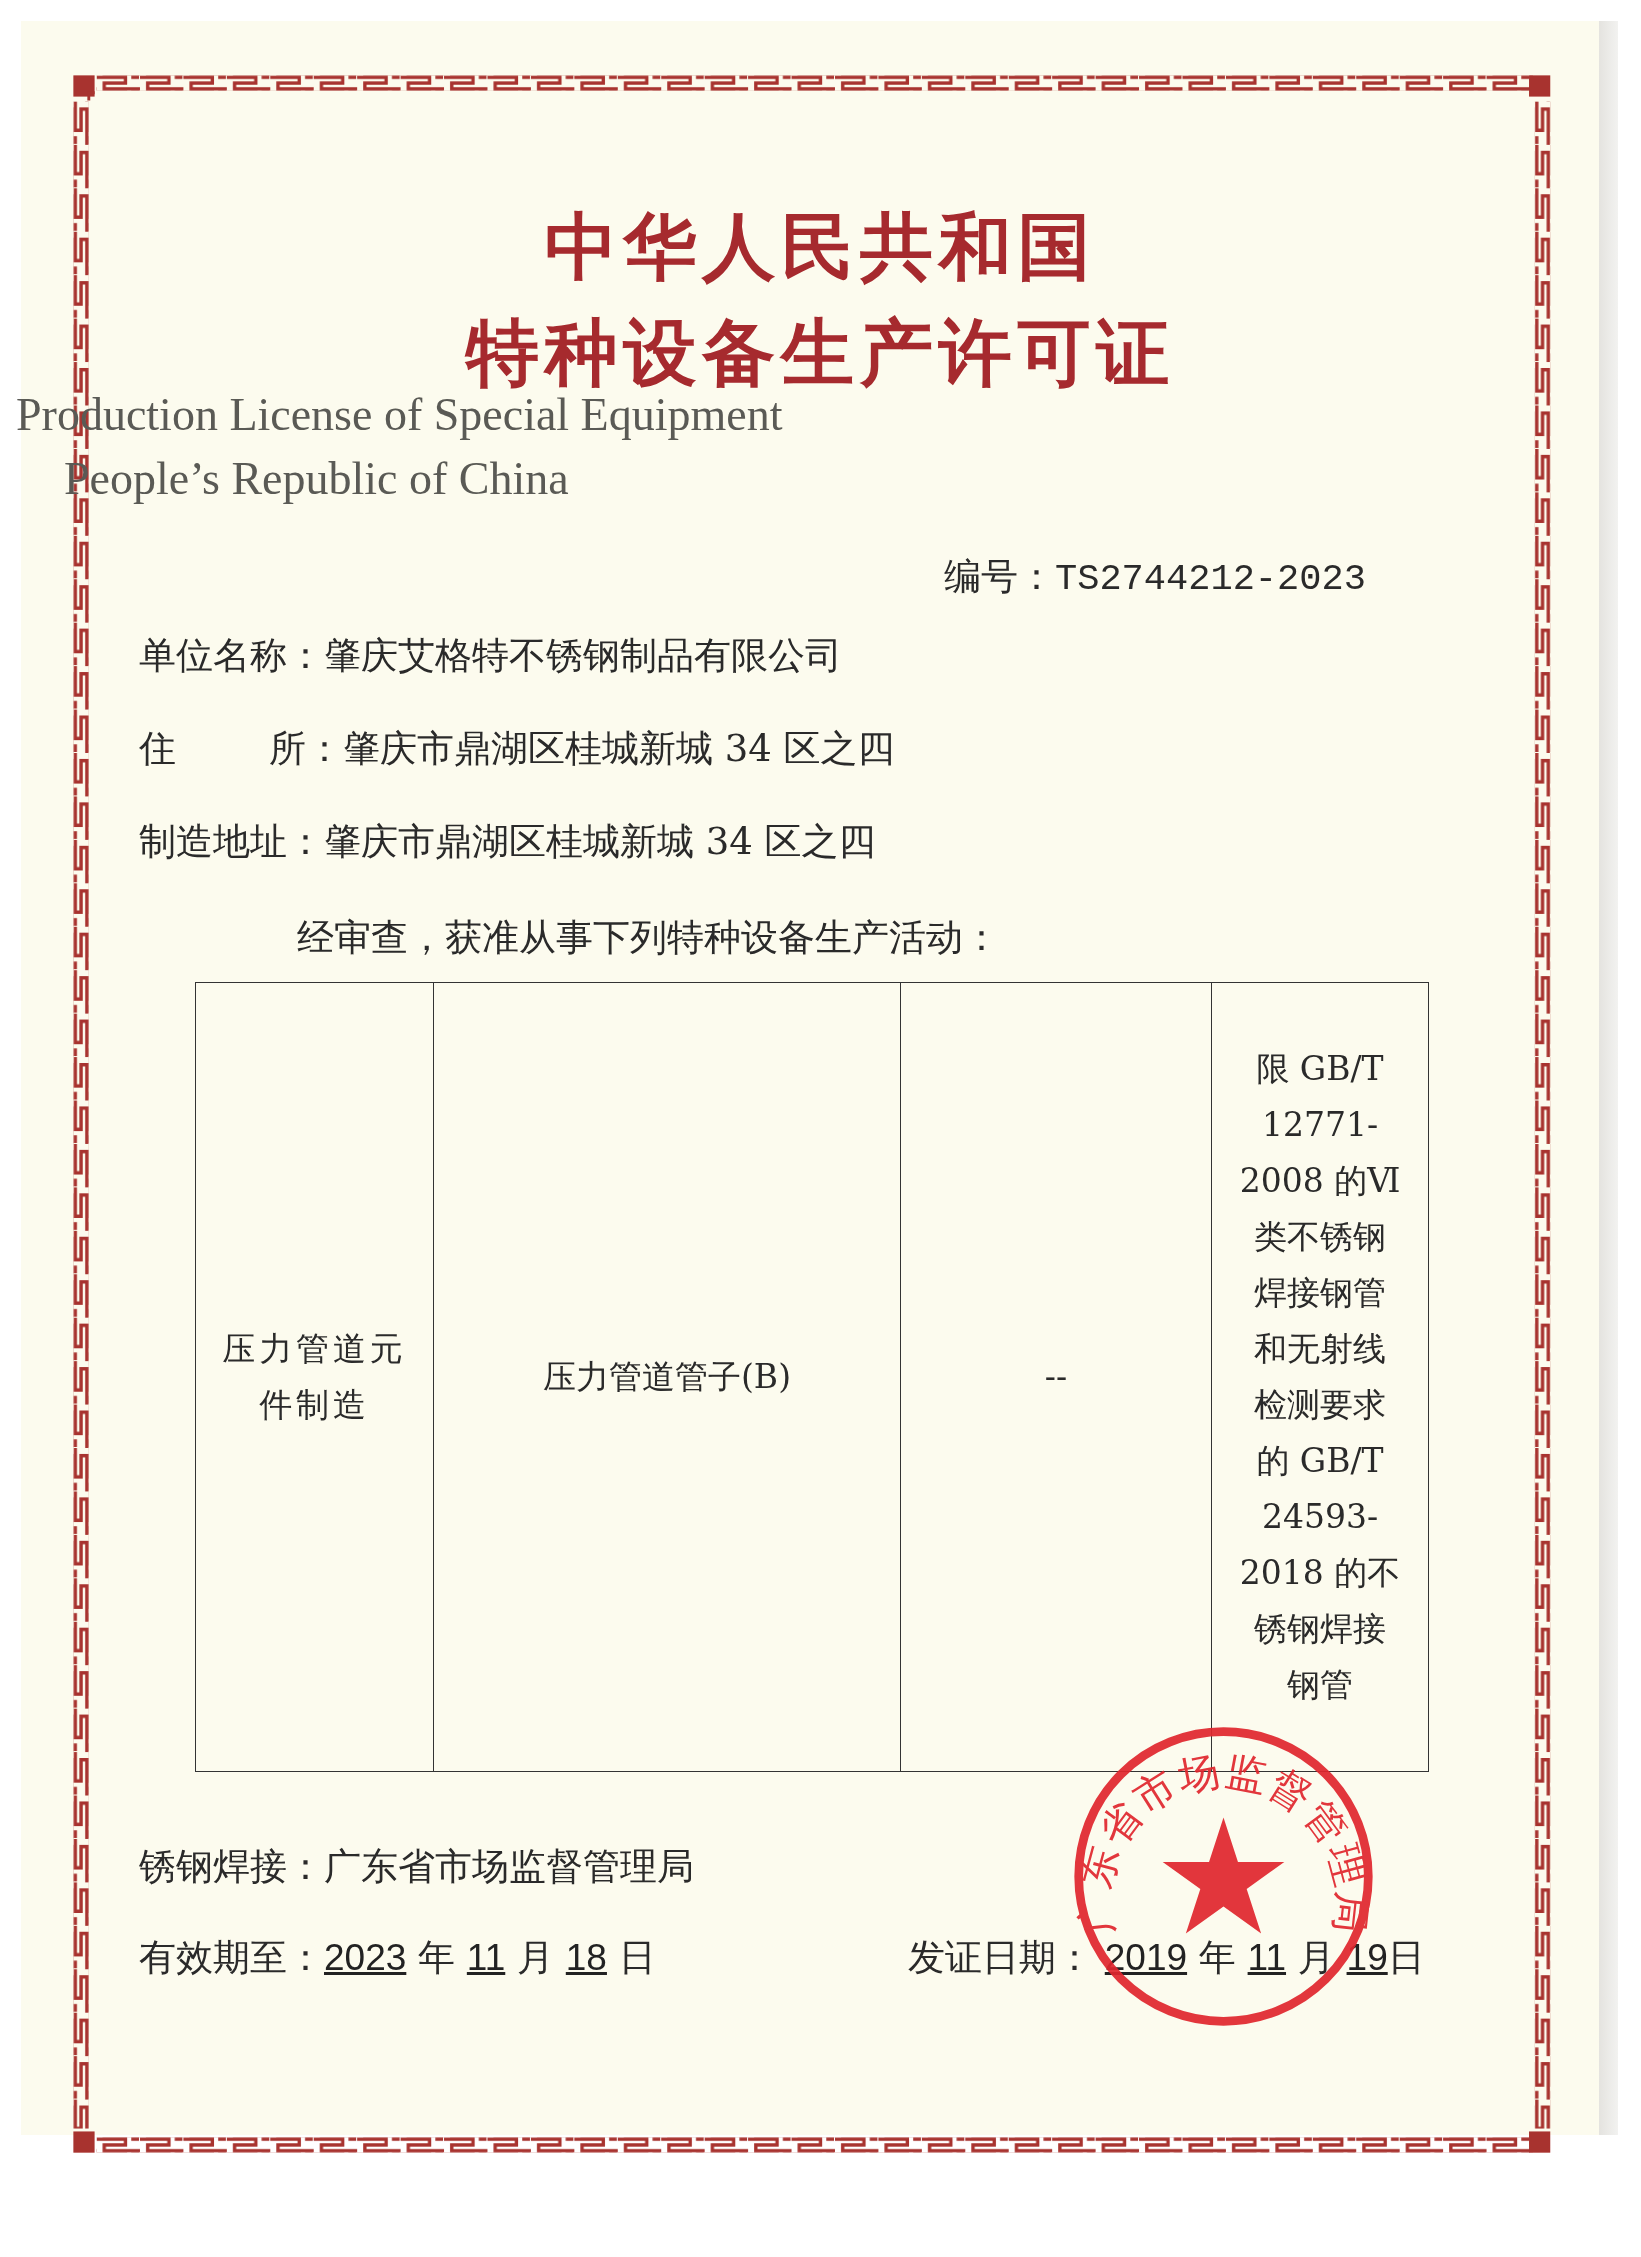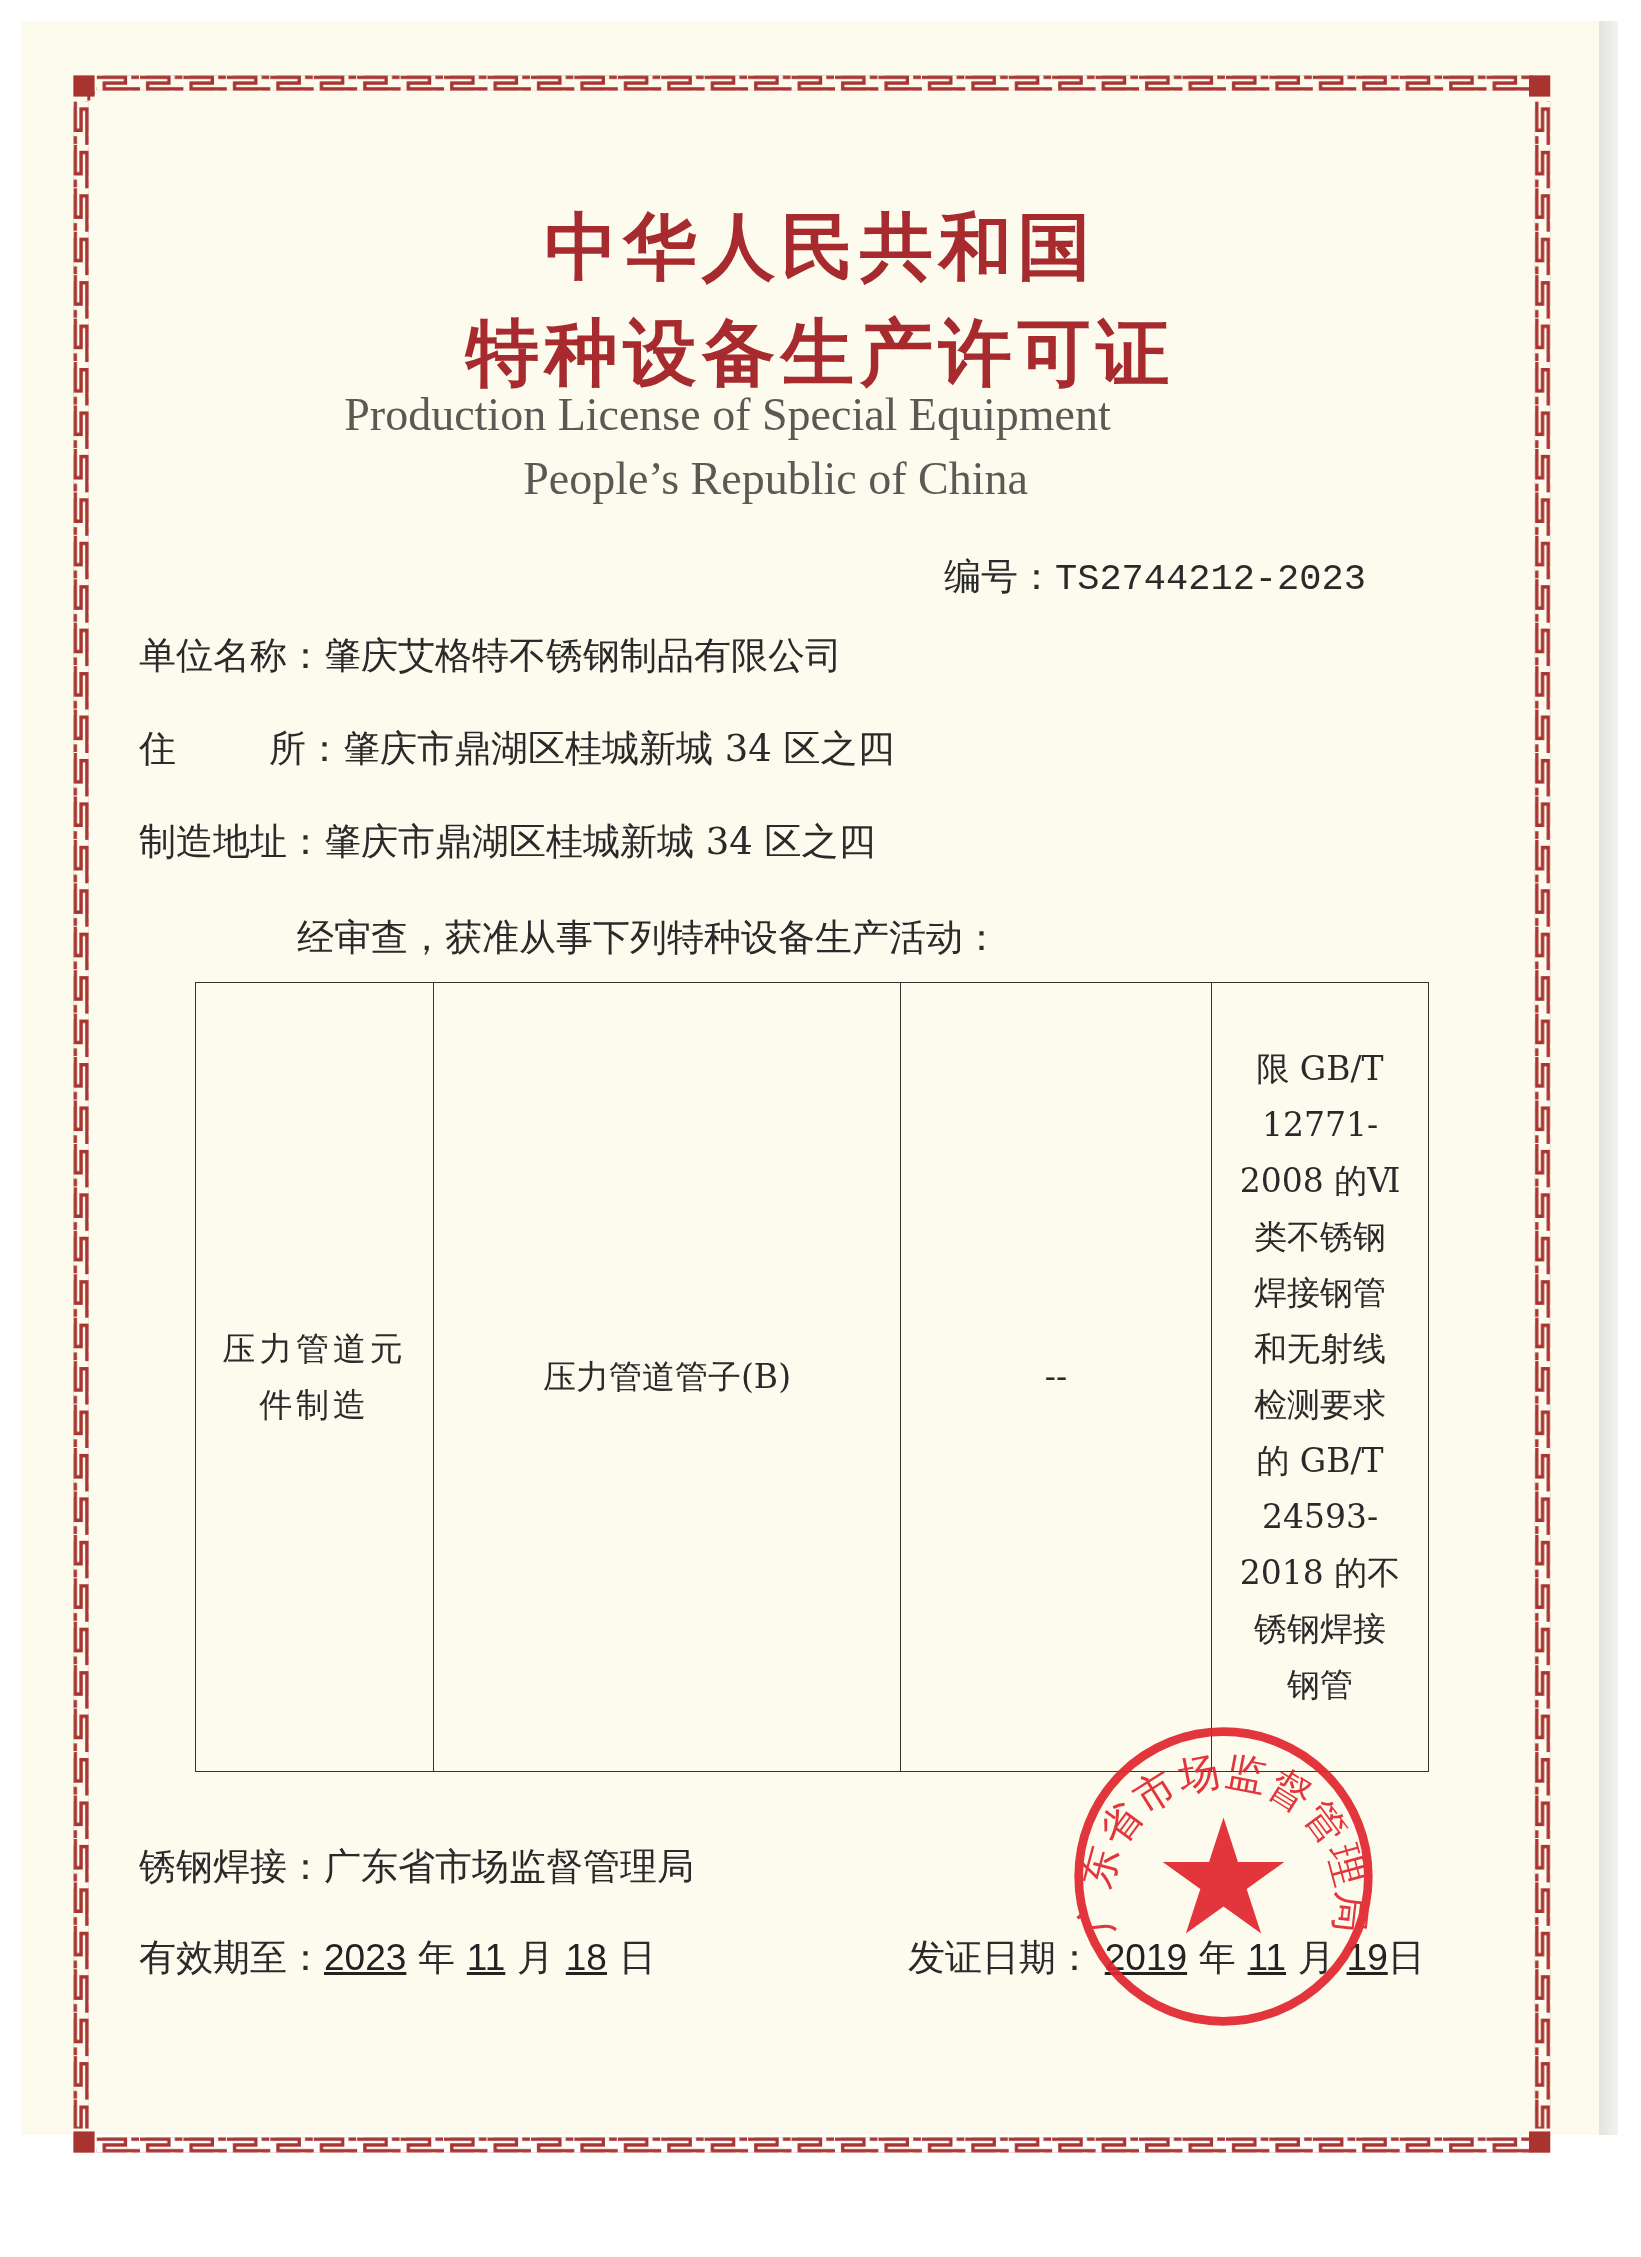--- a/index.html
+++ b/index.html
@@ -7,21 +7,21 @@
          font-family:"DejaVu Serif", serif; }
   .paper { position:absolute; left:21px; top:21px; width:1578px; height:2114px;
            background:#fcfbee; }
   .edge { position:absolute; left:1599px; top:21px; width:19.3px; height:2114px;
           background:linear-gradient(90deg,#e4e3df,#f2f2f0); }
   svg.frame { position:absolute; left:0; top:0; }
   .abs { position:absolute; white-space:nowrap; }
   .title-cn { font-family:"DejaVu Sans", sans-serif; font-weight:bold; color:#a62a2e;
               font-size:73px; letter-spacing:5.8px; left:0; width:1641px; text-align:center; }
   .title-en { font-family:"Liberation Serif", serif; color:#5a5a55; font-size:46px;
-              left:4px; width:1447px; text-align:center; }
+              left:16px; width:1447px; text-align:left; }
   .body-text { font-family:"DejaVu Serif", serif; color:#2a2a2a; font-size:37px;text-align:right; }
   .num { font-family:"Liberation Mono", monospace; }
   table.lic { position:absolute; left:195px; top:982px; width:1234px; height:790px;
               border-collapse:collapse; font-family:"DejaVu Serif", serif; color:#2a2a2a; }
   table.lic td, table.lic th { border:1.9px solid #333; padding:0; text-align:center;
                                vertical-align:middle; font-weight:normal; }
   table.lic th { height:81px; font-size:33px; letter-spacing:5.8px; }
   table.lic td { font-size:33px; line-height:56px; }
   .remark { padding:7.7px 11.6px !important; line-height:56px !important; font-size:33px; }
   .remark span { display:block; }

